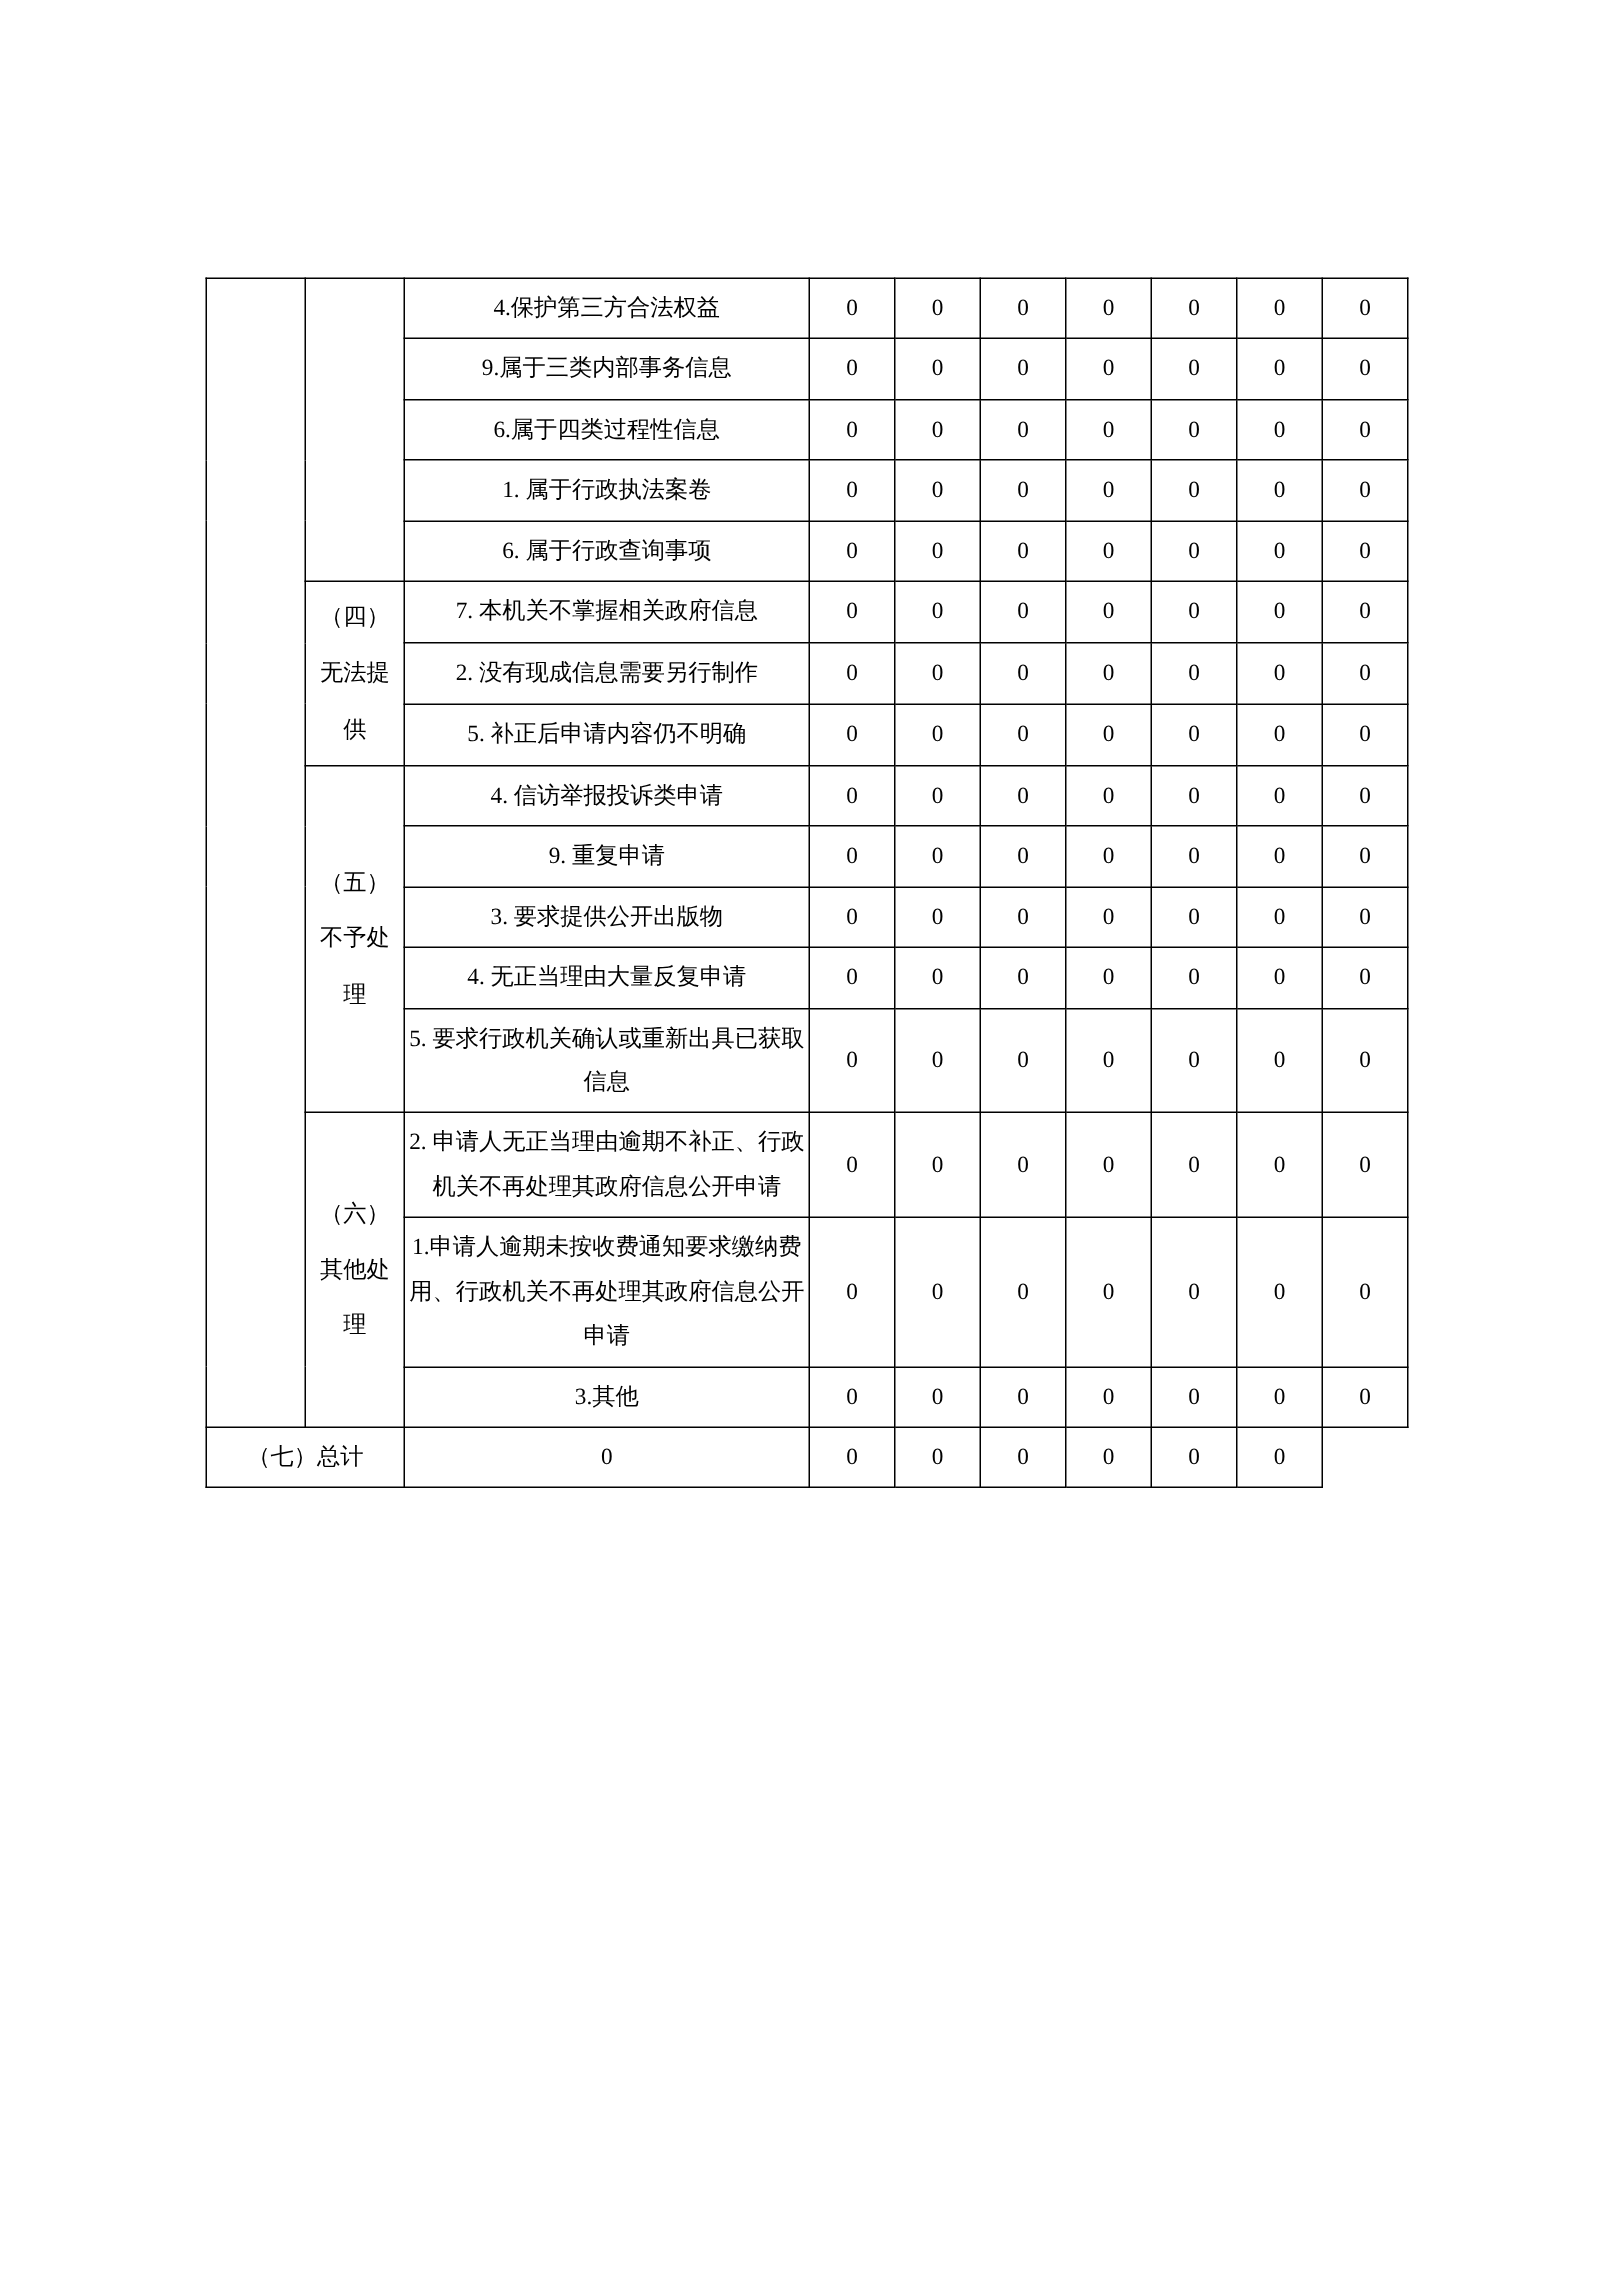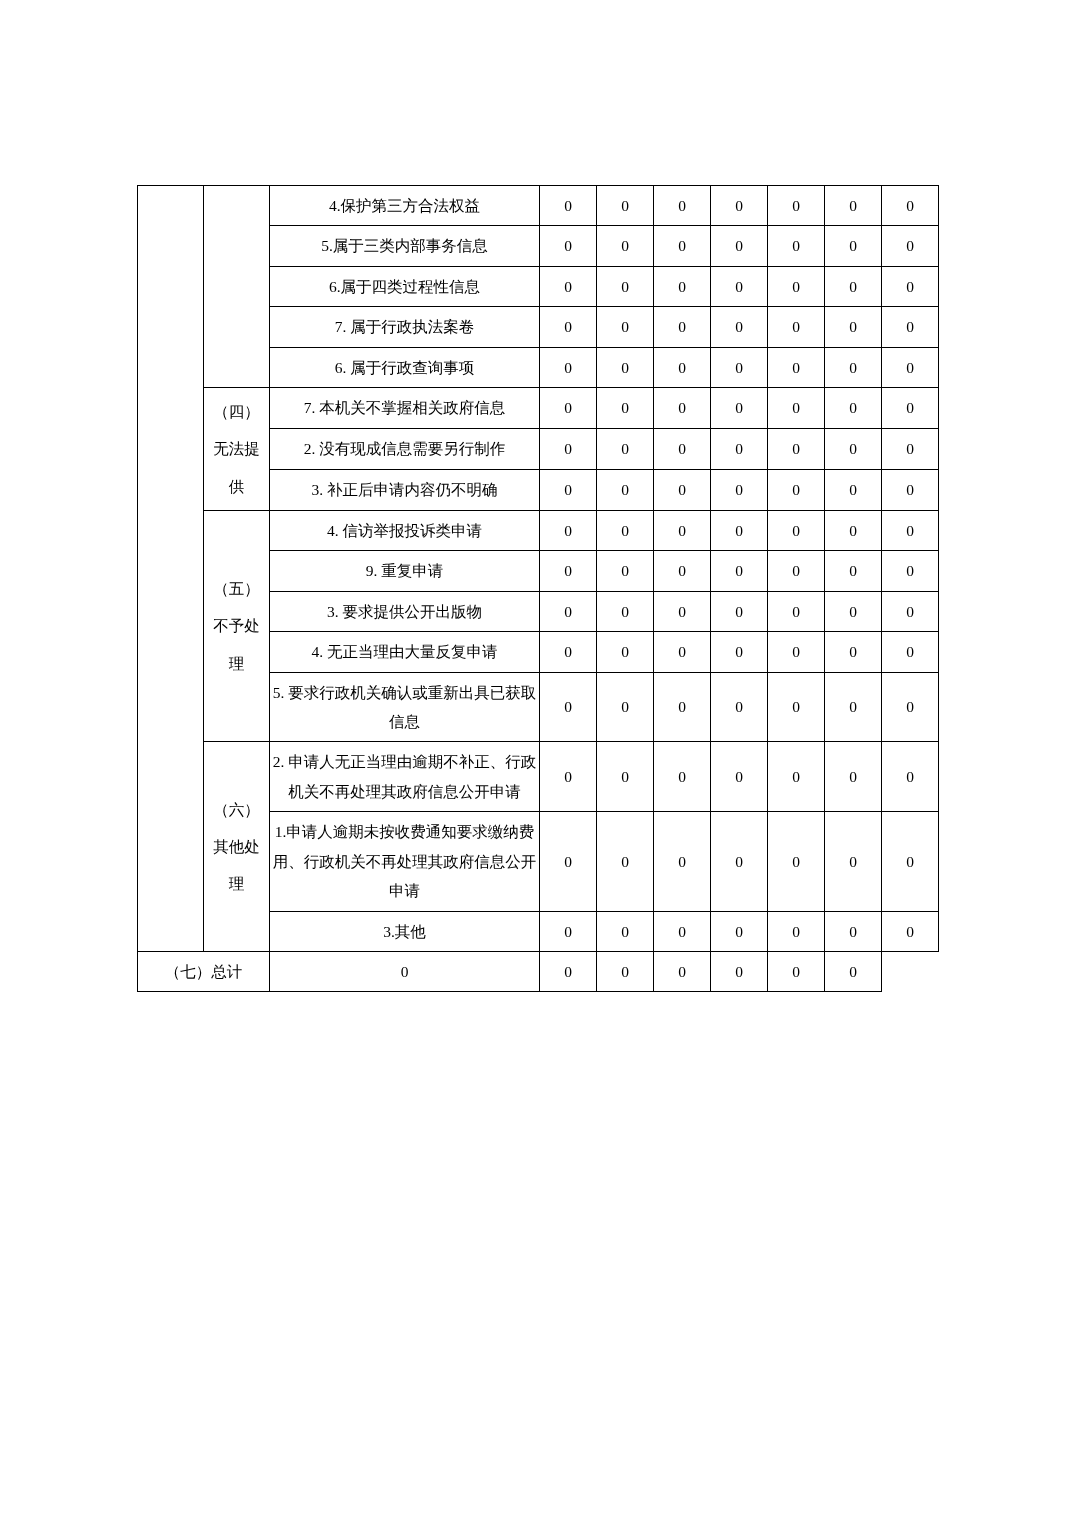--- a/index.html
+++ b/index.html
@@ -107,41 +107,41 @@
           <td class="item-col">4.保护第三方合法权益</td>
           <td class="num-col">0</td>
           <td class="num-col">0</td>
           <td class="num-col">0</td>
           <td class="num-col">0</td>
           <td class="num-col">0</td>
           <td class="num-col">0</td>
           <td class="num-col">0</td>
         </tr>
         <tr>
-          <td class="item-col">5.属于三类内部事务信息</td>
+          <td class="item-col">9.属于三类内部事务信息</td>
           <td class="num-col">0</td>
           <td class="num-col">0</td>
           <td class="num-col">0</td>
           <td class="num-col">0</td>
           <td class="num-col">0</td>
           <td class="num-col">0</td>
           <td class="num-col">0</td>
         </tr>
         <tr>
           <td class="item-col">6.属于四类过程性信息</td>
           <td class="num-col">0</td>
           <td class="num-col">0</td>
           <td class="num-col">0</td>
           <td class="num-col">0</td>
           <td class="num-col">0</td>
           <td class="num-col">0</td>
           <td class="num-col">0</td>
         </tr>
         <tr>
-          <td class="item-col">7. 属于行政执法案卷</td>
+          <td class="item-col">1. 属于行政执法案卷</td>
           <td class="num-col">0</td>
           <td class="num-col">0</td>
           <td class="num-col">0</td>
           <td class="num-col">0</td>
           <td class="num-col">0</td>
           <td class="num-col">0</td>
           <td class="num-col">0</td>
         </tr>
         <tr>
           <td class="item-col">6. 属于行政查询事项</td>
@@ -173,21 +173,21 @@
           <td class="item-col">2. 没有现成信息需要另行制作</td>
           <td class="num-col">0</td>
           <td class="num-col">0</td>
           <td class="num-col">0</td>
           <td class="num-col">0</td>
           <td class="num-col">0</td>
           <td class="num-col">0</td>
           <td class="num-col">0</td>
         </tr>
         <tr>
-          <td class="item-col">3. 补正后申请内容仍不明确</td>
+          <td class="item-col">5. 补正后申请内容仍不明确</td>
           <td class="num-col">0</td>
           <td class="num-col">0</td>
           <td class="num-col">0</td>
           <td class="num-col">0</td>
           <td class="num-col">0</td>
           <td class="num-col">0</td>
           <td class="num-col">0</td>
         </tr>
 
         <tr>

